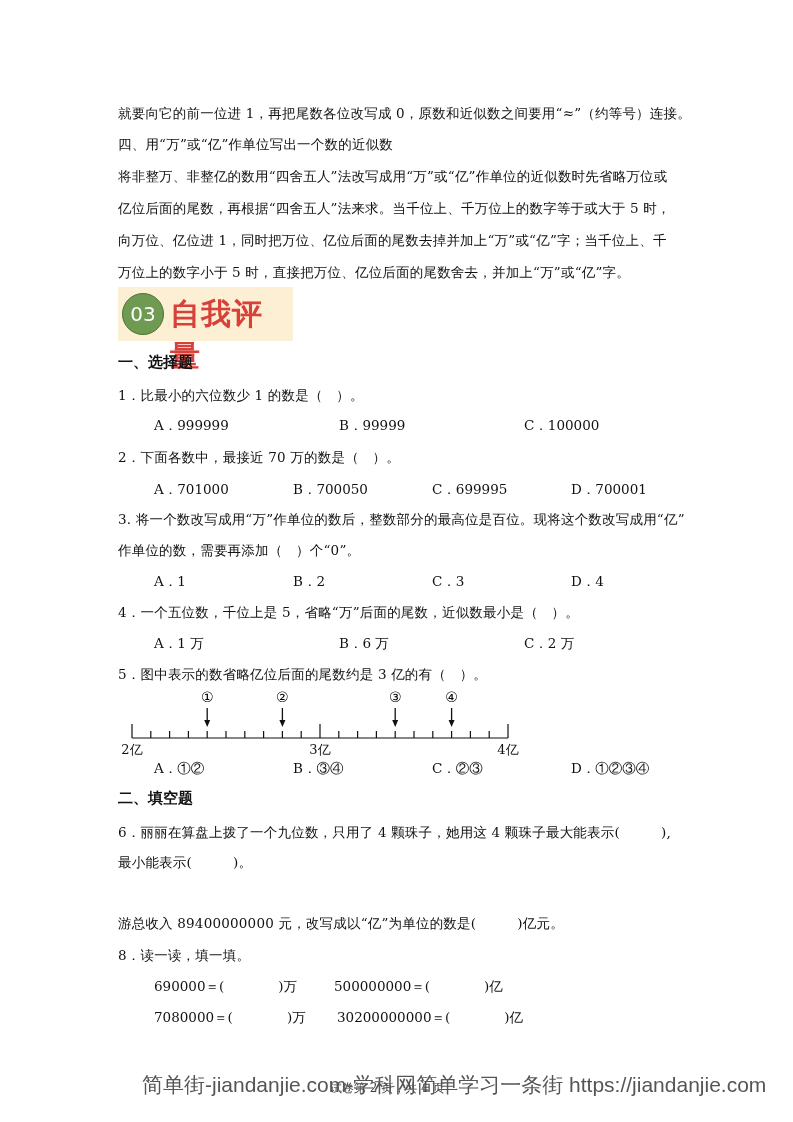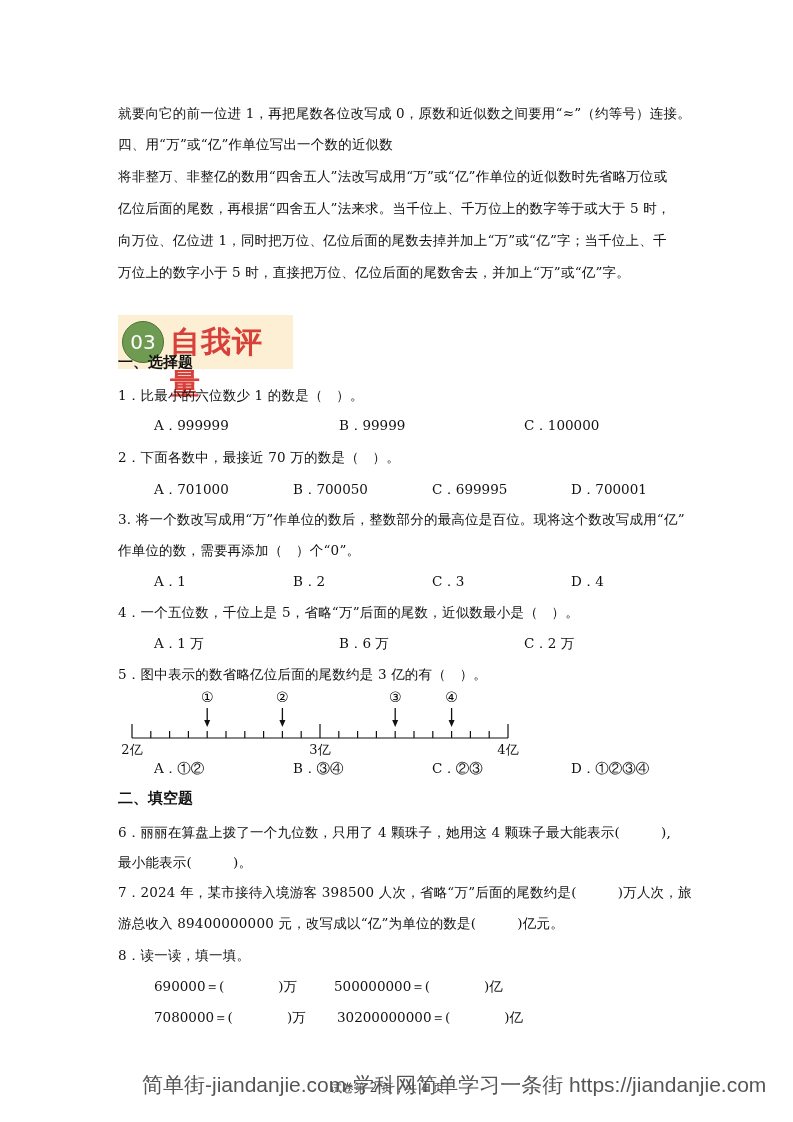--- a/index.html
+++ b/index.html
@@ -2,21 +2,21 @@
 <html><head>
 <meta charset="utf-8">
 <style>
   html, body { margin: 0; padding: 0; background: #ffffff; }
   body { width: 793px; height: 1122px; position: relative; overflow: hidden;
          font-family: "DejaVu Serif", "Liberation Serif", serif; color: #111; }
   .page { position: absolute; left: 0; top: 0; width: 793px; height: 834px; }
   .line { position: absolute; left: 118px; font-size: 13.5px; line-height: 18px; white-space: nowrap; letter-spacing: 0.2px; }
   .h2 { position: absolute; left: 118px; font-size: 15px; font-weight: bold; font-family: "DejaVu Sans", sans-serif; }
   .opt { position: absolute; font-size: 13.5px; line-height: 18px; white-space: nowrap; margin-left: 36px; }
-  .badge { position: absolute; left: 118px; top: 287px; width: 175px; height: 54px; background: #fcefd3; margin-top: 28px; }
+  .badge { position: absolute; left: 118px; top: 287px; width: 175px; height: 54px; background: #fcefd3; }
   .badge .circle { position: absolute; left: 4px; top: 6px; width: 40px; height: 40px; border-radius: 50%;
                    background: #6e9a52; border: 1.5px solid #4d7335; color: #fff; font-family: "DejaVu Sans", sans-serif;
                    font-size: 20px; line-height: 40px; text-align: center; }
   .badge .title { position: absolute; left: 52px; top: 6px; font-family: "DejaVu Sans", sans-serif; font-size: 30px;
                   font-weight: bold; color: #d8403a; letter-spacing: 1px; line-height: 42px; }
   .numline { position: absolute; left: 110px; top: 688px; width: 420px; height: 70px; }
   .footer-wm { position: absolute; left: 142px; top: 1071px; font-family: Liberation Sans, sans-serif; font-size: 21px; color: #555; white-space: nowrap; }
   .footer-pg { position: absolute; left: 330px; top: 1080px; font-size: 12px; color: #404040; white-space: nowrap; }
 </style>
 </head>
@@ -114,21 +114,20 @@
   <div class="opt" style="left:118px;top:759px">A．①②</div>
   <div class="opt" style="left:257px;top:759px">B．③④</div>
   <div class="opt" style="left:396px;top:759px">C．②③</div>
   <div class="opt" style="left:535px;top:759px">D．①②③④</div>
 
   <div class="h2" style="top:789px">二、填空题</div>
 
   <div class="line" style="top:823px">6．丽丽在算盘上拨了一个九位数，只用了 4 颗珠子，她用这 4 颗珠子最大能表示(　　　),</div>
   <div class="line" style="top:853px">最小能表示(　　　)。</div>
 
-  <div class="line" style="top:883px">7．2024 年，某市接待入境游客 398500 人次，省略“万”后面的尾数约是(　　　)万人次，旅</div>
   <div class="line" style="top:914px">游总收入 89400000000 元，改写成以“亿”为单位的数是(　　　)亿元。</div>
 
   <div class="line" style="top:946px">8．读一读，填一填。</div>
   <div class="opt" style="left:118px;top:977px">690000＝(　　　　)万</div>
   <div class="opt" style="left:298px;top:977px">500000000＝(　　　　)亿</div>
   <div class="opt" style="left:118px;top:1008px">7080000＝(　　　　)万</div>
   <div class="opt" style="left:301px;top:1008px">30200000000＝(　　　　)亿</div>
 
   <div class="footer-pg">试卷第 2 页，共 4 页</div>
   <div class="footer-wm">简单街-jiandanjie.com-学科网简单学习一条街 https://jiandanjie.com</div>

